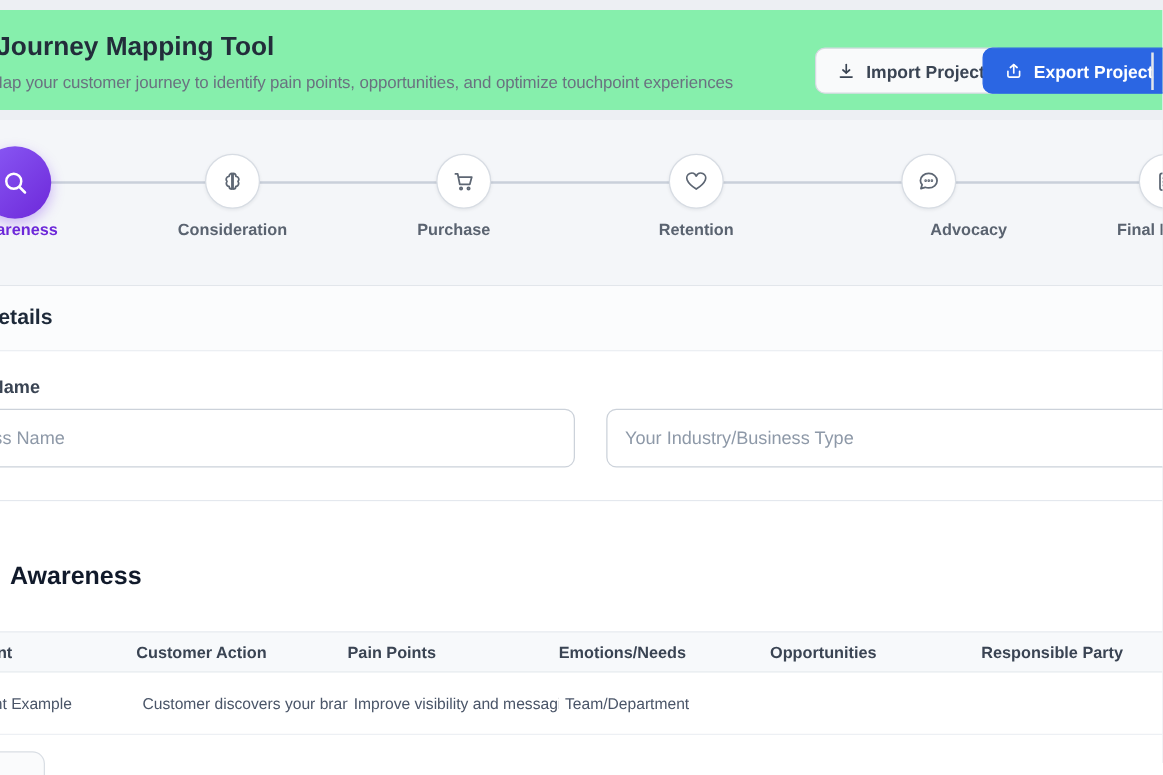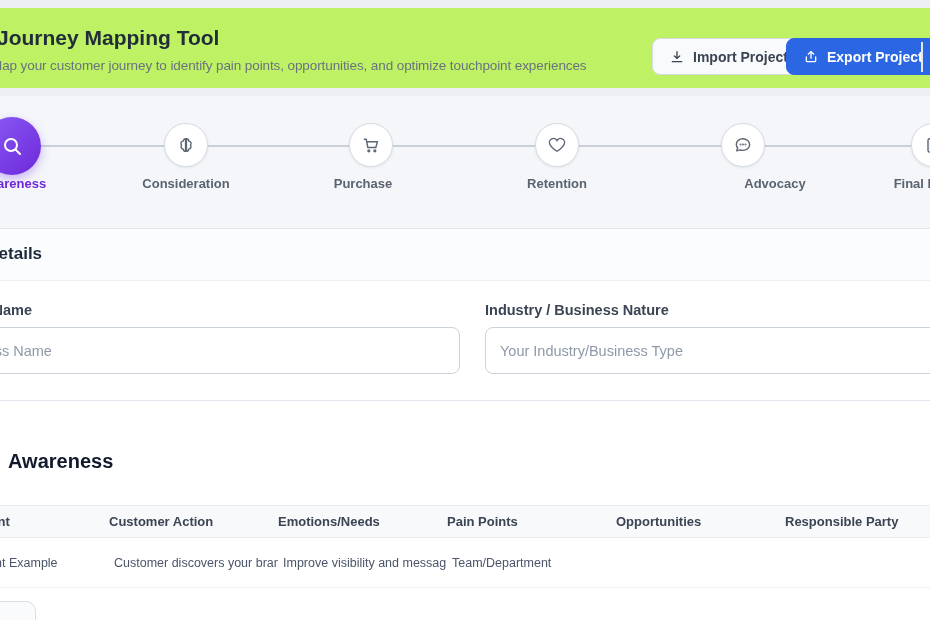--- a/index.html
+++ b/index.html
@@ -1,21 +1,21 @@
 <!DOCTYPE html>
 <html><head>
 <meta charset="utf-8">
 <style>
   * { margin:0; padding:0; box-sizing:border-box; }
   html,body { width:930px; height:620px; overflow:hidden; }
   body { font-family:"Liberation Sans", sans-serif; background:#edeff3; }
   #app { position:relative; width:930px; height:620px; overflow:hidden; }
 
   
-  .header-card { position:absolute; top:8px; left:0; width:930px; height:80px; background:#bef264; }
+  .header-card { position:absolute; top:8px; left:0; width:930px; height:80px; background:#86efac; }
   .page-title { position:absolute; left:-3px; top:18px; font-size:21px; font-weight:700; color:#222d3a; white-space:nowrap; }
   .page-subtitle { position:absolute; left:-9px; top:50px; font-size:13.5px; color:#6a7280; white-space:nowrap; letter-spacing:-0.1px; }
   .btn { position:absolute; top:30px; height:37px; display:flex; align-items:center; gap:8px; padding:0 16px; border-radius:8px; font-size:14px; font-weight:600; cursor:pointer; white-space:nowrap; }
   .btn svg { width:16px; height:16px; }
   .btn-light { left:652px; background:#f9fafb; border:1px solid #d5dae1; color:#3a4453; }
   .btn-blue { left:786px; background:#2b66e3; border:1px solid #2b66e3; color:#ffffff; }
   .header-divider { position:absolute; left:921px; top:34px; width:2px; height:30px; background:#e3e6eb; }
 
   
   .stepper { position:absolute; top:96px; left:0; width:930px; height:133px; background:#f4f6f9; border-bottom:1px solid #e2e6eb; }
@@ -150,33 +150,32 @@
   </div>
 
   <div class="details-card">
     <div class="details-band">
       <div class="details-heading">Business Details</div>
     </div>
 
     <label class="field-label label-1">Business Name</label>
     <input class="text-input input-1" type="text" placeholder="Your Business Name" style="">
 
-    <label class="field-label label-2">Industry / Business Nature</label>
     <input class="text-input input-2" type="text" placeholder="Your Industry/Business Type" style="">
   </div>
 
   <div class="stage-section">
     <div class="stage-heading">Awareness</div>
 
     <div class="thead-band">
       <div class="tgrid">
         <div class="th">Touchpoint</div>
         <div class="th">Customer Action</div>
+        <div class="th">Pain Points</div>
         <div class="th">Emotions/Needs</div>
-        <div class="th">Pain Points</div>
         <div class="th">Opportunities</div>
         <div class="th">Responsible Party</div>
       </div>
     </div>
 
     <div class="trow">
       <div class="tgrid">
         <div class="td">Touchpoint Example</div>
         <div class="td">Customer discovers your brand</div>
         <div class="td">Improve visibility and messaging</div>

